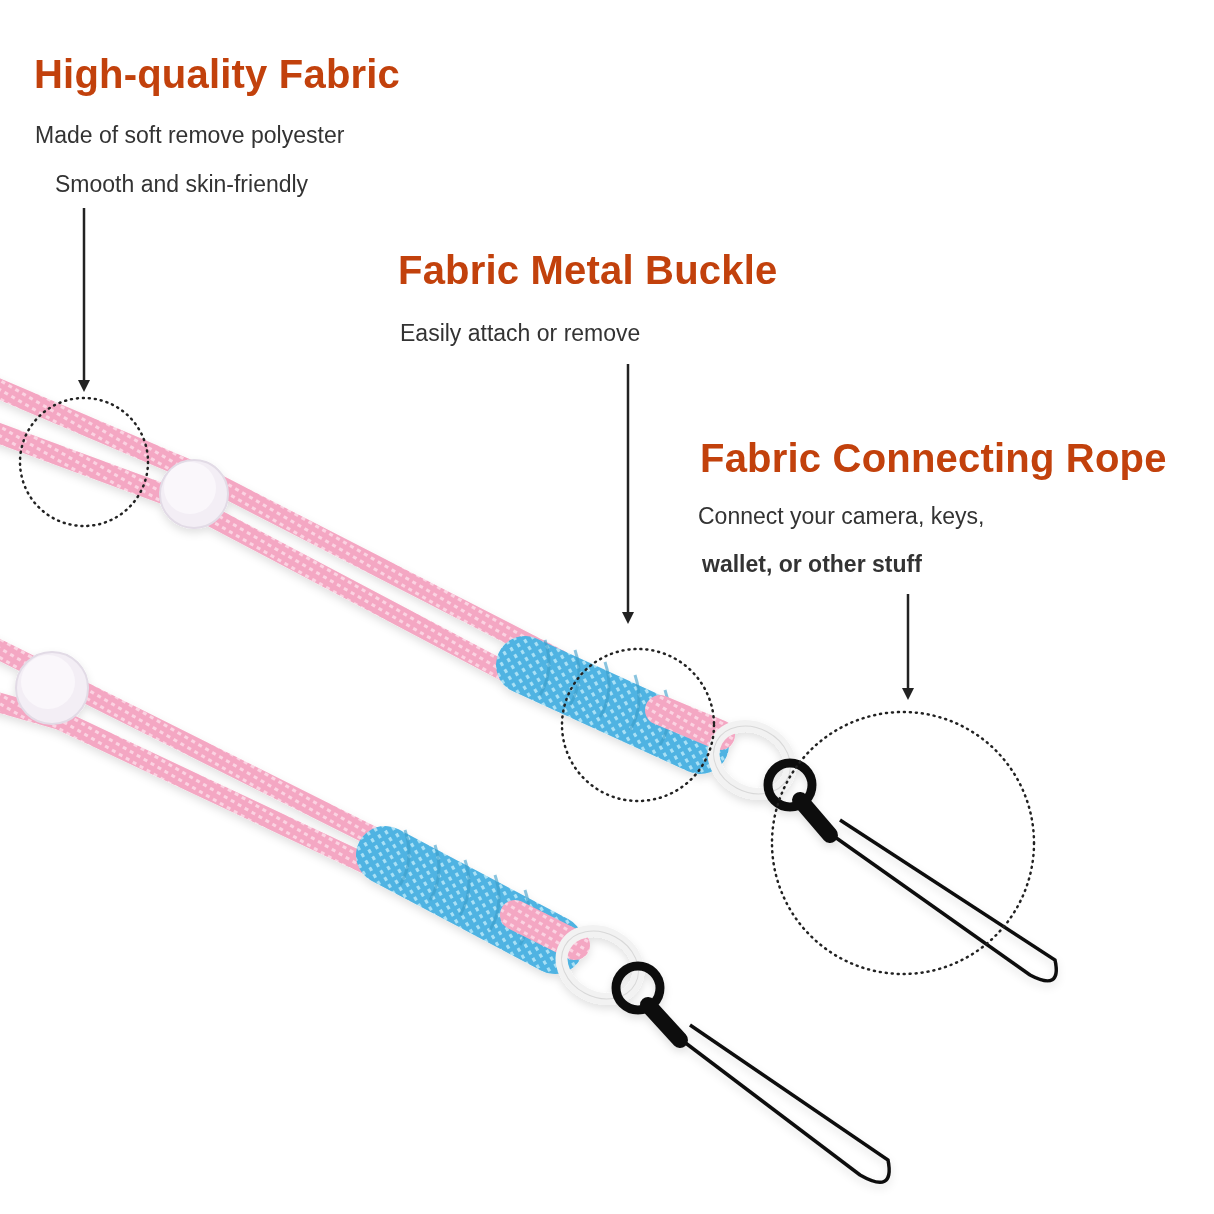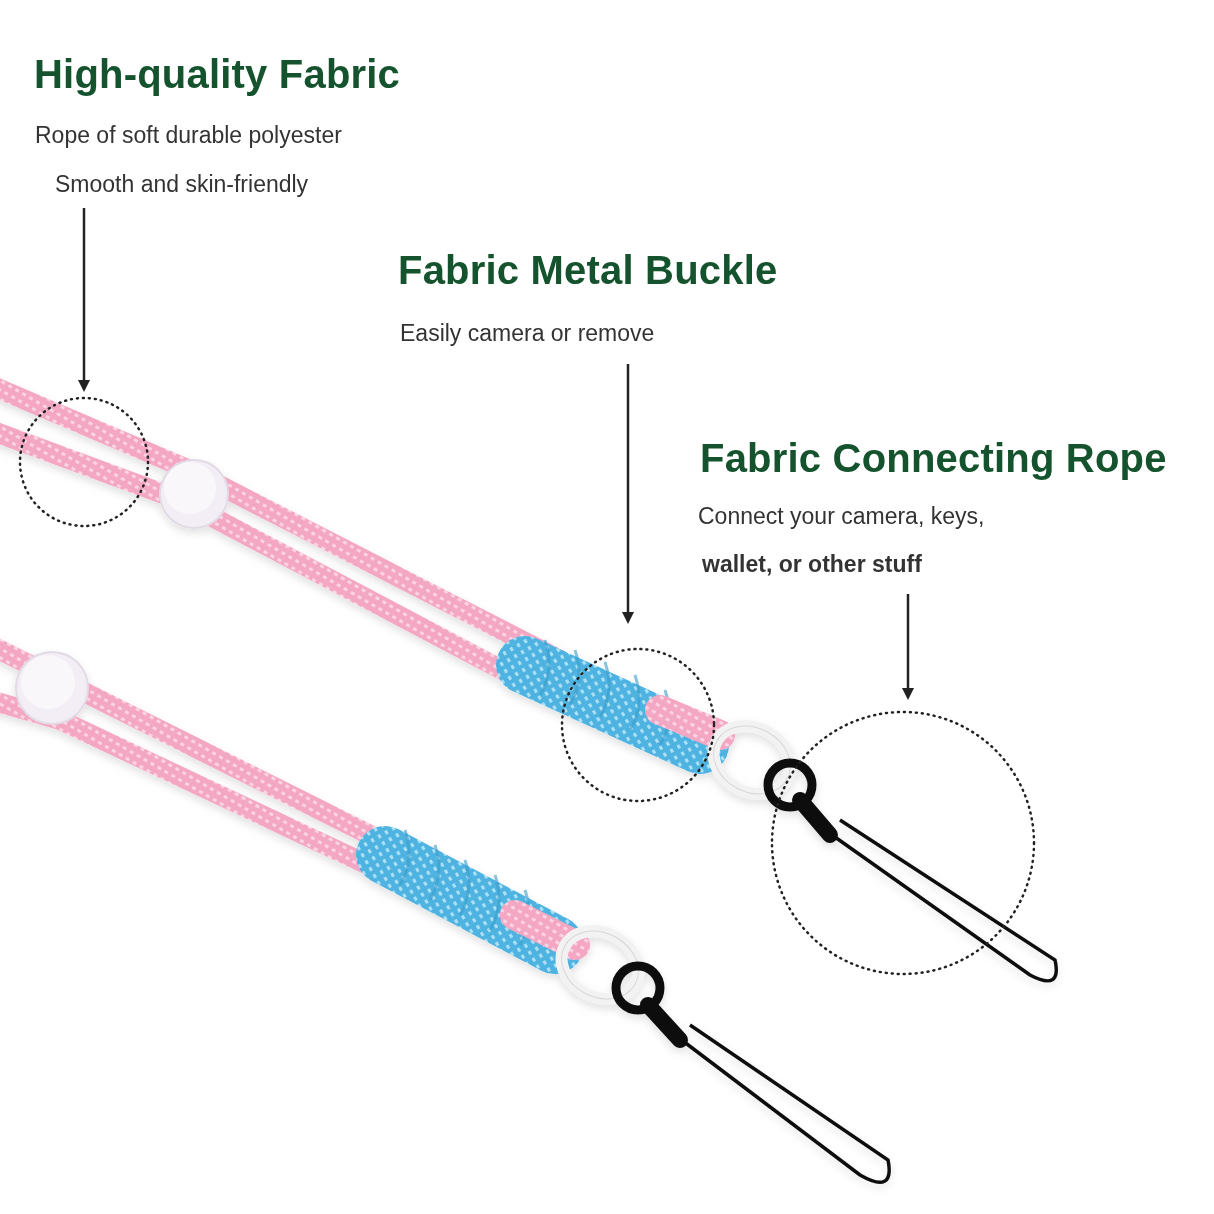--- a/index.html
+++ b/index.html
@@ -1,17 +1,17 @@
 <!DOCTYPE html>
 <html><head>
 <meta charset="utf-8">
 <style>
   html, body { margin: 0; padding: 0; background: #ffffff; }
   body { width: 1214px; height: 1214px; position: relative; overflow: hidden; font-family: "Liberation Sans", "DejaVu Sans", sans-serif; color: #2b2b2b; }
-  .title { position: absolute; font-weight: bold; font-size: 40px; letter-spacing: 0.2px; color: #14532d; white-space: nowrap; }
+  .title { position: absolute; font-weight: bold; font-size: 40px; letter-spacing: 0.2px; color: #c2410c; white-space: nowrap; }
   .desc { position: absolute; font-size: 23px; color: #333333; white-space: nowrap; }
   svg.scene { position: absolute; left: 0; top: 0; }
 </style>
 </head>
 <body>
 
 <svg class="scene" width="1214" height="1214" viewBox="0 0 1214 1214">
   <defs>
     <pattern id="weavePink" width="8" height="8" patternUnits="userSpaceOnUse" patternTransform="rotate(30)">
       <rect width="8" height="8" fill="#f4a7c3"></rect>
@@ -85,21 +85,21 @@
     <line x1="908" y1="594" x2="908" y2="690" stroke="#222" stroke-width="2.5"></line>
     <polygon points="902,688 914,688 908,700" fill="#222"></polygon>
   </g>
 
   <circle cx="84" cy="462" r="64" fill="none" stroke="#222" stroke-width="2.5" stroke-dasharray="1 5" stroke-linecap="round"></circle>
   <circle cx="638" cy="725" r="76" fill="none" stroke="#222" stroke-width="2.5" stroke-dasharray="1 5" stroke-linecap="round"></circle>
   <circle cx="903" cy="843" r="131" fill="none" stroke="#222" stroke-width="2.5" stroke-dasharray="1 5" stroke-linecap="round"></circle>
 </svg>
 
 <div class="title" style="left:34px; top:52px;">High-quality Fabric</div>
-<div class="desc" style="left:35px; top:122px;">Rope of soft durable polyester</div>
+<div class="desc" style="left:35px; top:122px;">Made of soft remove polyester</div>
 <div class="desc" style="left:35px; top:171px;margin-left:20px;">Smooth and skin-friendly</div>
 
 <div class="title" style="left:398px; top:248px;">Fabric Metal Buckle</div>
-<div class="desc" style="left:400px; top:320px;">Easily camera or remove</div>
+<div class="desc" style="left:400px; top:320px;">Easily attach or remove</div>
 
 <div class="title" style="left:700px; top:436px;">Fabric Connecting Rope</div>
 <div class="desc" style="left:698px; top:503px;">Connect your camera, keys,</div>
 <div class="desc" style="left:702px; top:551px;font-weight:bold;">wallet, or other stuff</div>
 
 </body></html>

